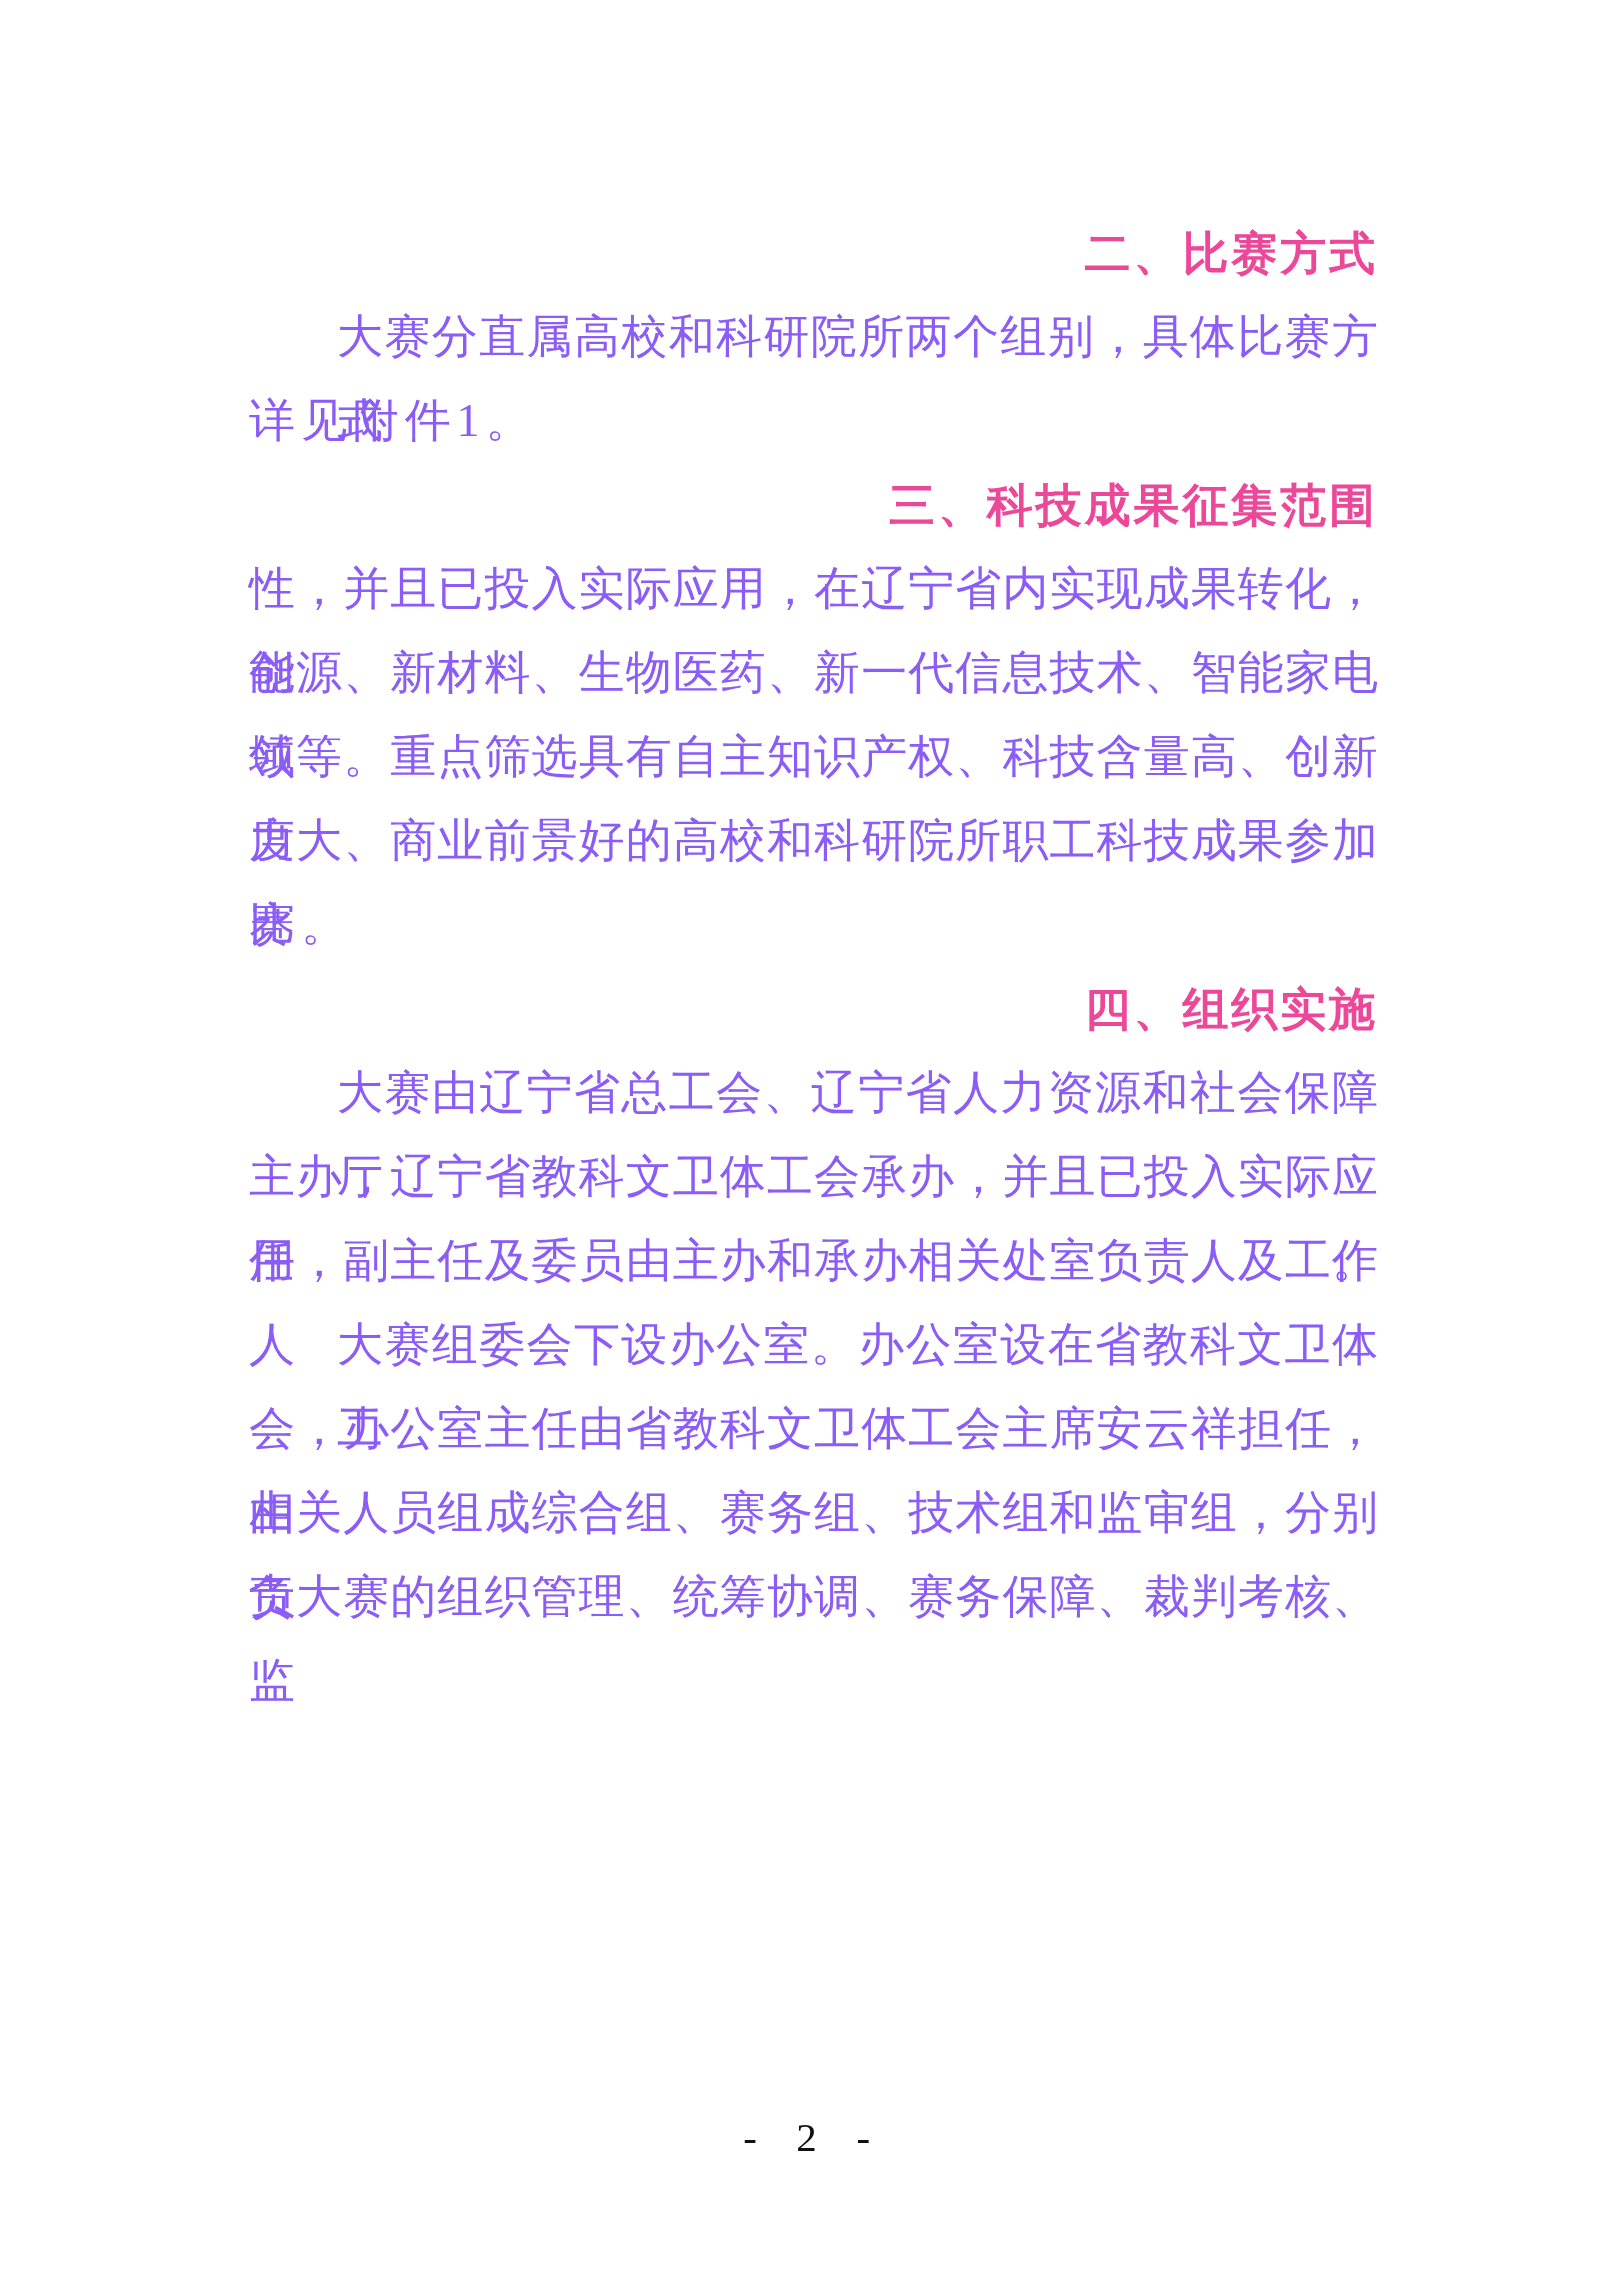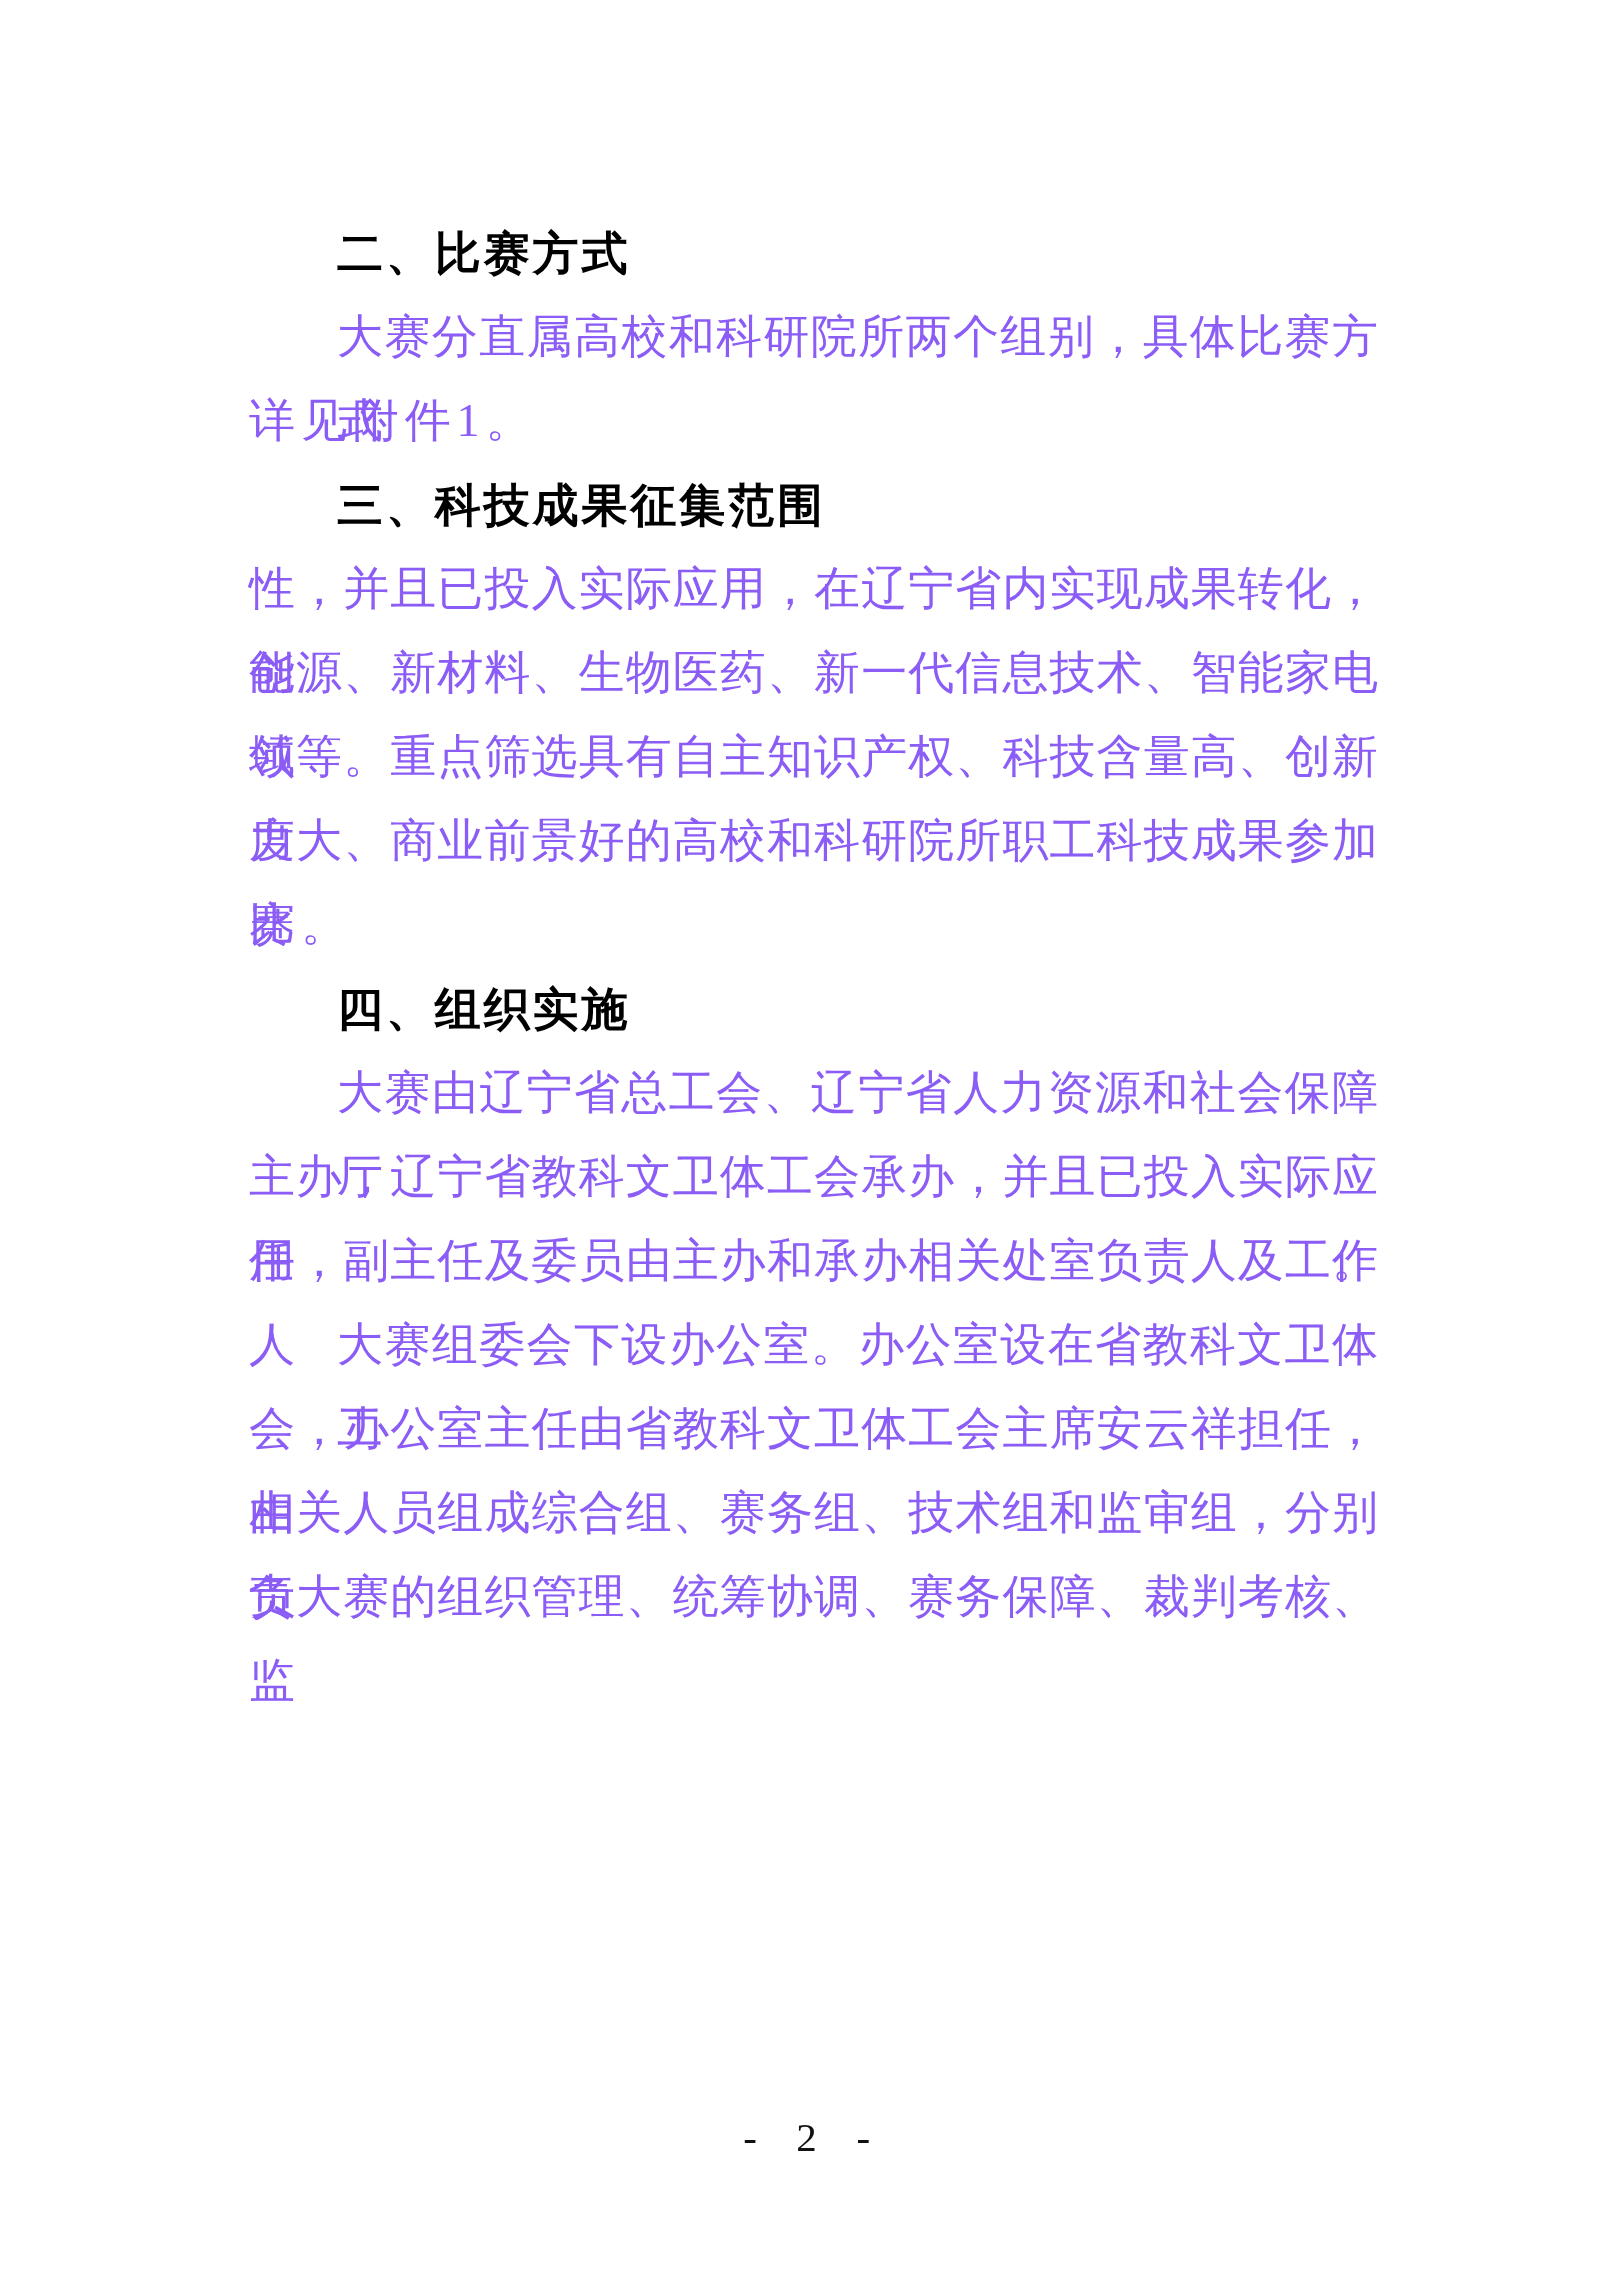--- a/index.html
+++ b/index.html
@@ -30,22 +30,22 @@
     font-size: 46px;
     color: #8b5cf6;
     white-space: normal;
     overflow: visible;
   }
   .l-heading {
     font-family: "Liberation Sans", "DejaVu Sans", sans-serif;
     font-weight: 700;
     padding-left: 88px;
     letter-spacing: 2.9px;
-    text-align: left;
-    color: #000000;
+    text-align: right;
+    color: #ec4899;
   }
   .l-first {
     padding-left: 88px;
     text-align: justify;
     text-align-last: justify;
   }
   .l-full {
     text-align: justify;
     text-align-last: justify;
   }

